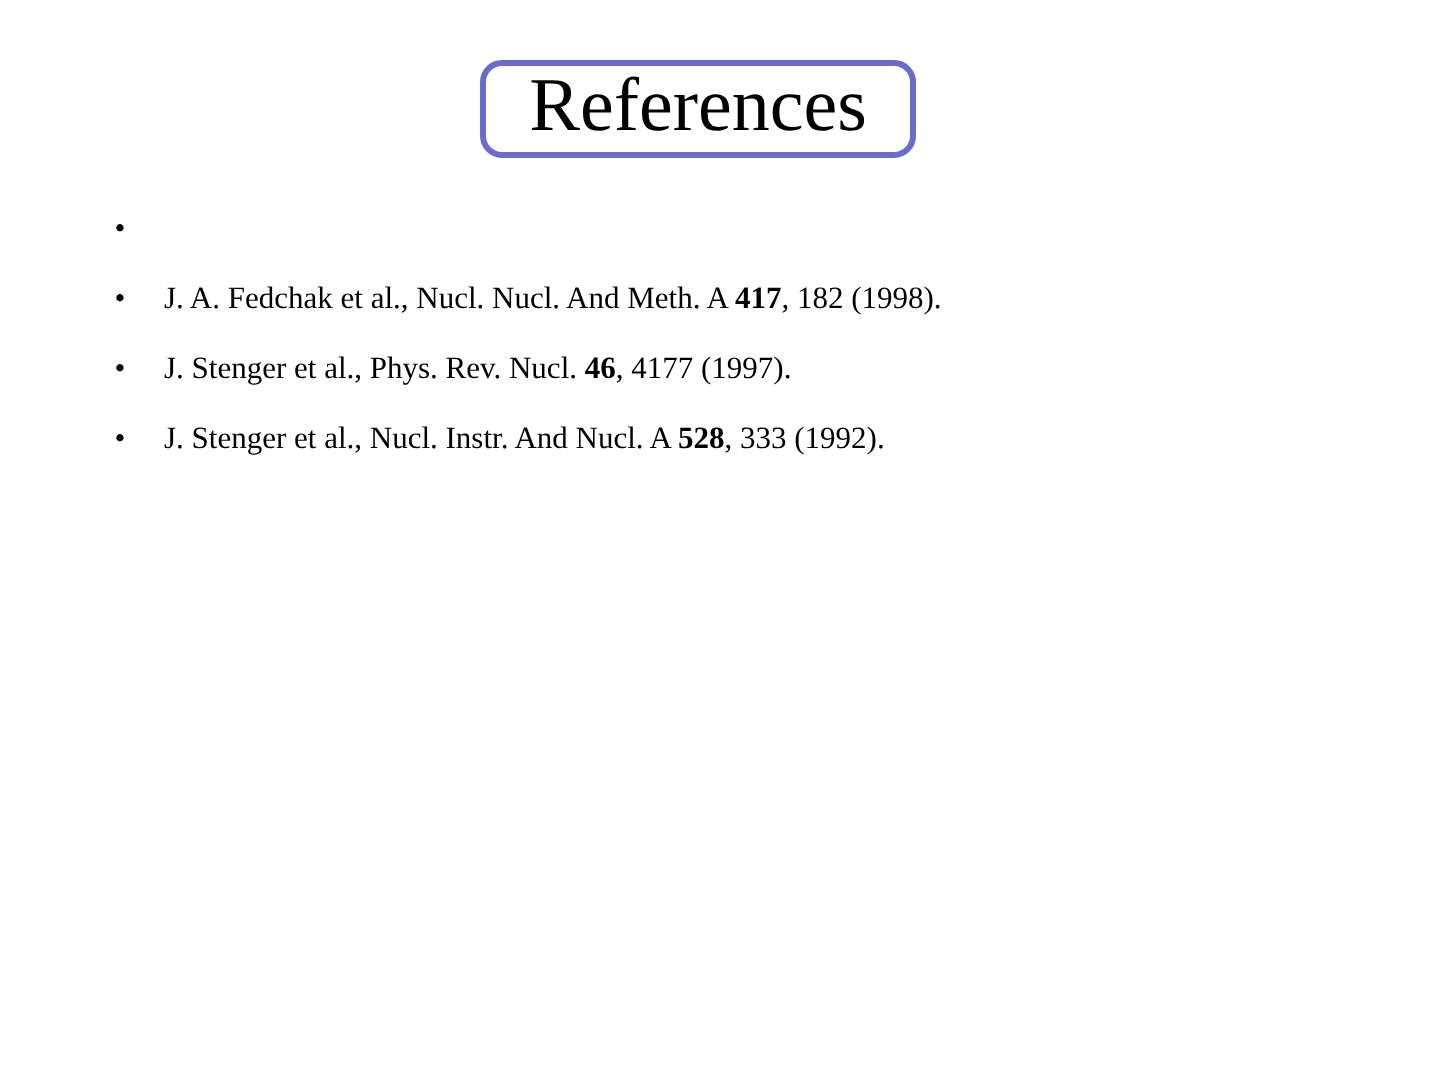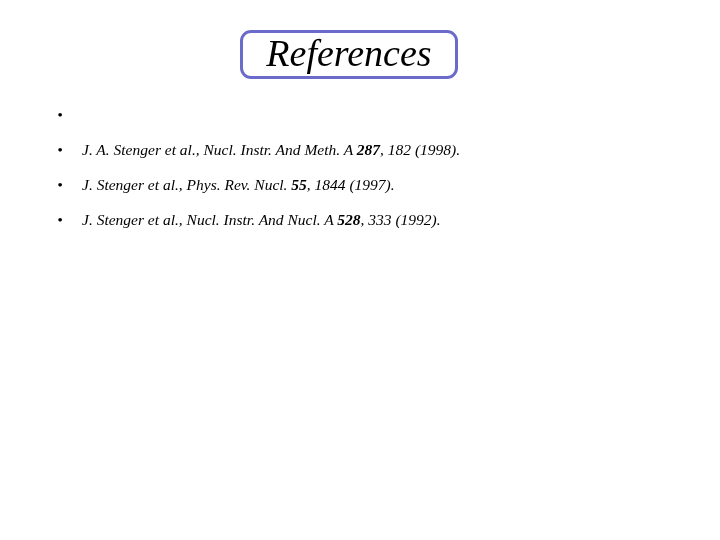--- a/index.html
+++ b/index.html
@@ -15,21 +15,20 @@
     position: relative;
   }
 
   #slide {
     position: absolute;
     left: 0;
     top: 0;
     width: 720px;
     height: 540px;
     background: #ffffff;
-    font-style: italic;
   }
 
   
   #title-box {
     position: absolute;
     left: 240px;
     top: 30px;
     width: 218px;
     height: 49px;
     box-sizing: border-box;
@@ -101,26 +100,26 @@
   </div>
 
   <ul id="reference-list">
 
     <li class="ref-item">
       <span class="ref-bullet">•</span>
     </li>
 
     <li class="ref-item">
       <span class="ref-bullet">•</span>
-      <span class="ref-text"><span>J. A. Stenger et al., Nucl. Instr. And Meth. A </span><span class="ref-vol">287</span><span>, 182 (1998).</span></span>
+      <span class="ref-text"><span>J. A. Fedchak et al., Nucl. Nucl. And Meth. A </span><span class="ref-vol">417</span><span>, 182 (1998).</span></span>
     </li>
 
     <li class="ref-item">
       <span class="ref-bullet">•</span>
-      <span class="ref-text"><span>J. Stenger et al., Phys. Rev. Nucl. </span><span class="ref-vol">55</span><span>, 1844 (1997).</span></span>
+      <span class="ref-text"><span>J. Stenger et al., Phys. Rev. Nucl. </span><span class="ref-vol">46</span><span>, 4177 (1997).</span></span>
     </li>
 
     <li class="ref-item">
       <span class="ref-bullet">•</span>
       <span class="ref-text"><span>J. Stenger et al., Nucl. Instr. And Nucl. A </span><span class="ref-vol">528</span><span>, 333 (1992).</span></span>
     </li>
 
   </ul>
 
 </div>

